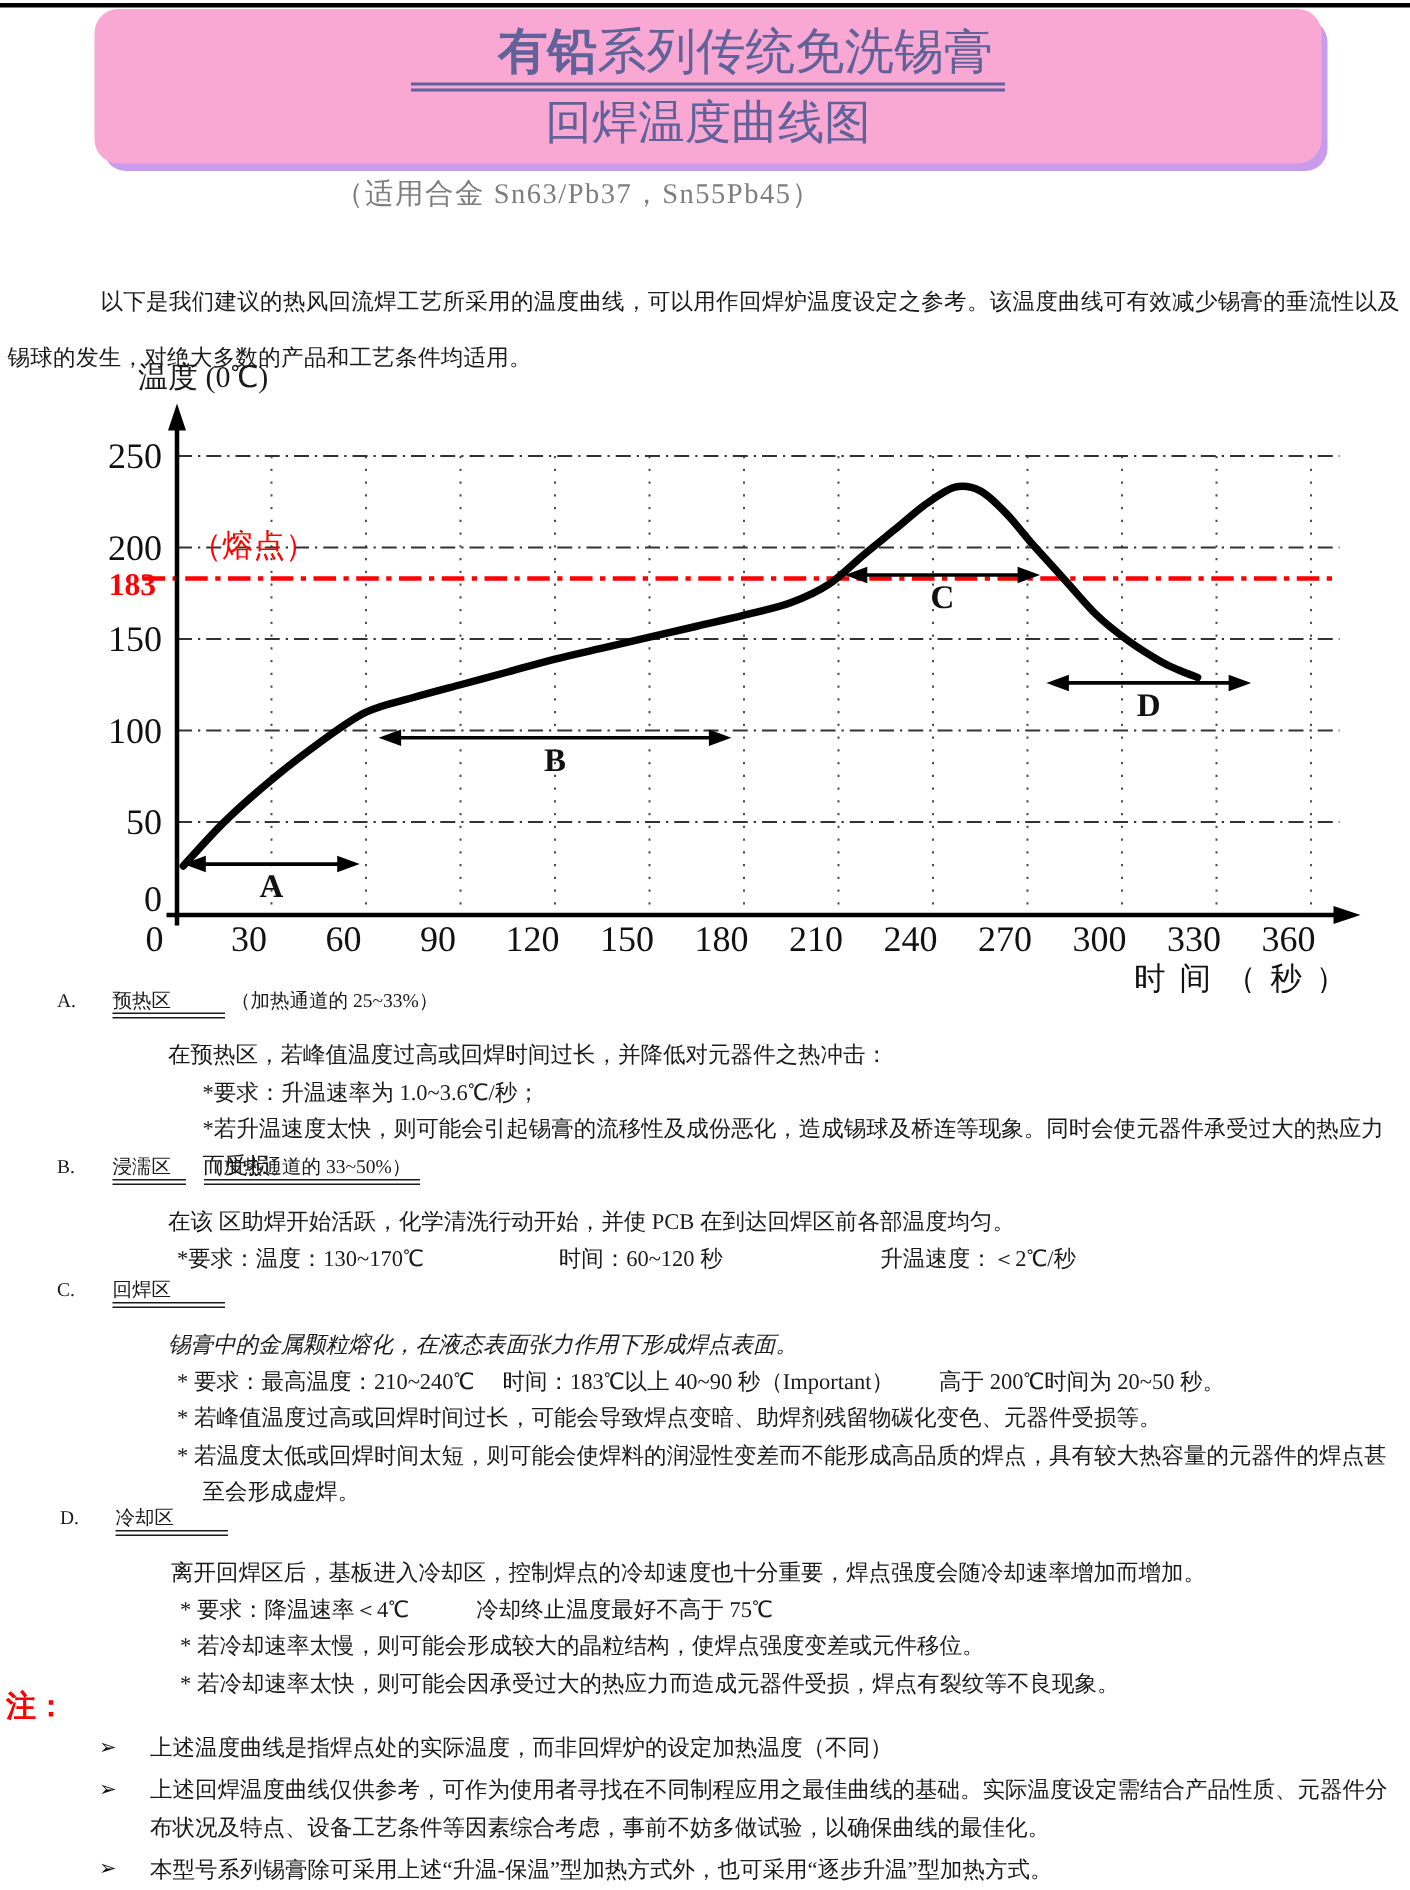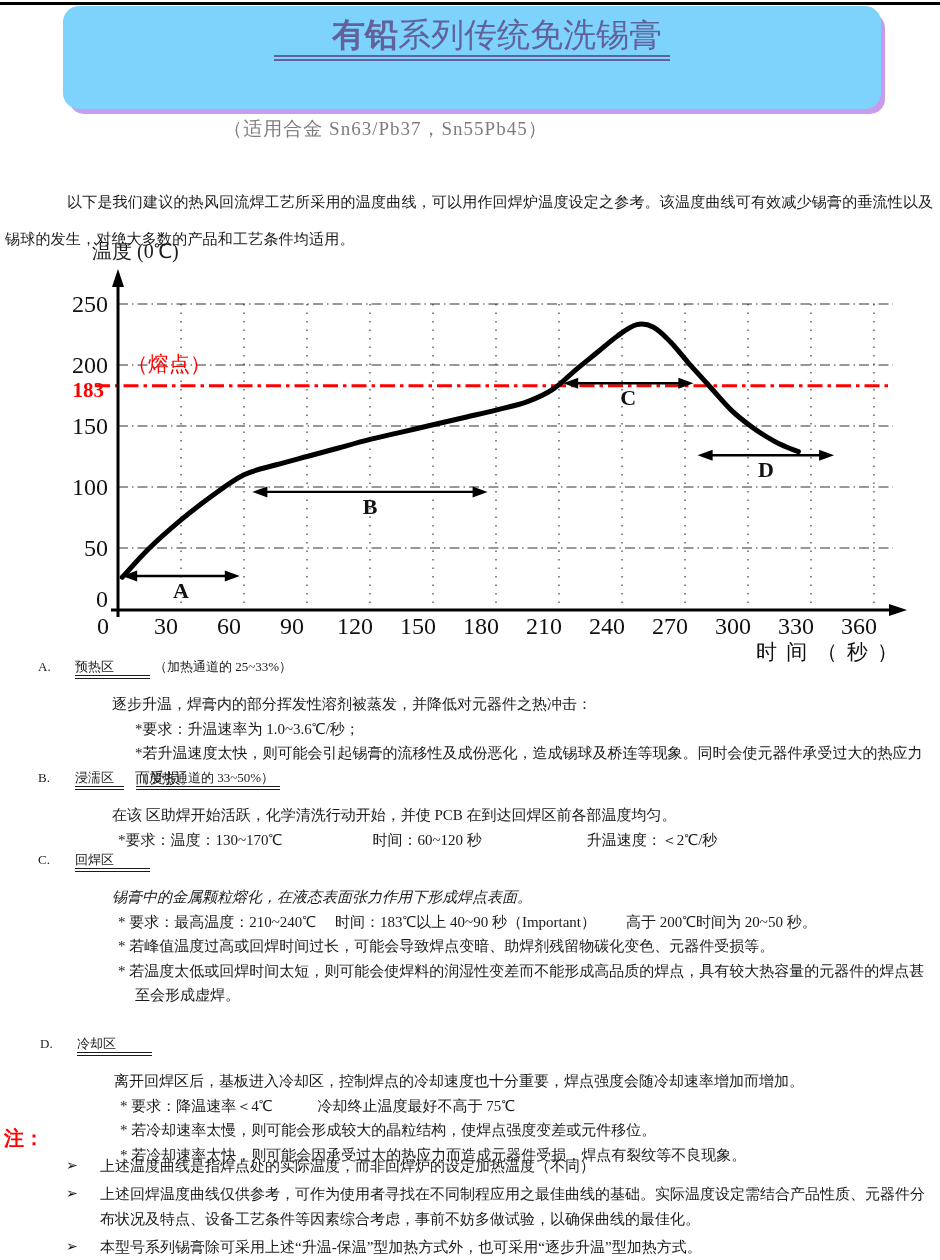--- a/index.html
+++ b/index.html
@@ -40,24 +40,25 @@
   .notes-label{color:#ff0000;font-weight:bold;font-size:20px;padding-left:4px;line-height:24px;}
   .note-item{position:relative;padding-left:100px;font-size:15px;line-height:24.4px;margin-top:4px;}
   .note-bullet{position:absolute;left:66px;top:0;font-size:14px;color:#111;}
 </style>
 </head>
 <body>
 
 <div class="page">
   <div class="topline"></div>
 
-  <div class="header-box" id="header-box" style="background: #7dd3fc; box-shadow: rgb(200, 155, 236) 5px 6px 0px -1px; color: rgb(98, 98, 155);">
+  <div class="header-box" id="header-box" style="background: #f9a8d4; box-shadow: rgb(200, 155, 236) 5px 6px 0px -1px; color: rgb(98, 98, 155);">
     <div class="title1">
       <span class="t1u"><b>有铅</b><span>系列传统免洗锡膏</span></span>
     </div>
+    <div class="title2">回焊温度曲线图</div>
   </div>
 
   <div class="subtitle">（适用合金 Sn63/Pb37，Sn55Pb45）</div>
 
   <p class="intro">以下是我们建议的热风回流焊工艺所采用的温度曲线，可以用作回焊炉温度设定之参考。该温度曲线可有效减少锡膏的垂流性以及锡球的发生，对绝大多数的产品和工艺条件均适用。</p>
 
   <div class="y-axis-title">温度 (0℃)</div>
 
   <svg id="chart" width="940" height="400" viewBox="0 0 940 400">
       <line x1="181" y1="42" x2="181" y2="347" stroke="#4a4a4a" stroke-width="1.3" stroke-dasharray="1.5 7"></line>
@@ -119,37 +120,37 @@
       <text x="628.3" y="143.3" text-anchor="middle" font-size="22" font-weight="bold" fill="#111">C</text>
       <line x1="702.6" y1="193.28" x2="829.1" y2="193.28" stroke="#000" stroke-width="2.4"></line>
       <polygon points="697.6,193.28 712.6,187.78 712.6,198.78" fill="#000"></polygon>
       <polygon points="834.1,193.28 819.1,187.78 819.1,198.78" fill="#000"></polygon>
       <text x="765.85" y="215.28" text-anchor="middle" font-size="22" font-weight="bold" fill="#111">D</text>
     </svg>
 
   <div id="sections">
       <div class="section" style="top: 652px;">
         <div class="sec-head"><span class="sec-letter">A.</span><span class="sec-title u2">预热区</span><span class="sec-suffix">（加热通道的 25~33%）</span></div>
-        <div class="sec-line ln-para" style="padding-left: 74px;">逐步升温，焊膏内的部分挥发性溶剂被蒸发，并降低对元器件之热冲击：</div>
+        <div class="sec-line ln-para" style="padding-left: 74px;">在预热区，若峰值温度过高或回焊时间过长，并降低对元器件之热冲击：</div>
         <div class="sec-line ln-sub" style="padding-left: 97px;">*要求：升温速率为 1.0~3.6℃/秒；</div>
         <div class="sec-line ln-sub" style="padding-left: 97px;">*若升温速度太快，则可能会引起锡膏的流移性及成份恶化，造成锡球及桥连等现象。同时会使元器件承受过大的热应力而受损。</div>
       </div>
       <div class="section" style="top: 763px;">
         <div class="sec-head"><span class="sec-letter">B.</span><span class="sec-title u2 tight">浸濡区</span><span class="sec-suffix u2 joined">（加热通道的 33~50%）</span></div>
         <div class="sec-line ln-para" style="padding-left: 74px;">在该 区助焊开始活跃，化学清洗行动开始，并使 PCB 在到达回焊区前各部温度均匀。</div>
         <div class="sec-line ln-item" style="padding-left: 80px;">*要求：温度：130~170℃　　　　　　时间：60~120 秒　　　　　　　升温速度：＜2℃/秒</div>
       </div>
       <div class="section" style="top: 845px;">
         <div class="sec-head"><span class="sec-letter">C.</span><span class="sec-title u2">回焊区</span></div>
         <div class="sec-line ln-para" style="padding-left: 74px; font-style: italic;">锡膏中的金属颗粒熔化，在液态表面张力作用下形成焊点表面。</div>
         <div class="sec-line ln-item" style="padding-left: 80px;">* 要求：最高温度：210~240℃　 时间：183℃以上 40~90 秒（Important）　　高于 200℃时间为 20~50 秒。</div>
         <div class="sec-line ln-item" style="padding-left: 80px;">* 若峰值温度过高或回焊时间过长，可能会导致焊点变暗、助焊剂残留物碳化变色、元器件受损等。</div>
         <div class="sec-line ln-item hang">* 若温度太低或回焊时间太短，则可能会使焊料的润湿性变差而不能形成高品质的焊点，具有较大热容量的元器件的焊点甚至会形成虚焊。</div>
       </div>
-      <div class="section" style="top: 1029px; padding-left: 40px;">
+      <div class="section" style="top: 997px; padding-left: 40px;">
         <div class="sec-head"><span class="sec-letter">D.</span><span class="sec-title u2">冷却区</span></div>
         <div class="sec-line ln-para" style="padding-left: 74px;">离开回焊区后，基板进入冷却区，控制焊点的冷却速度也十分重要，焊点强度会随冷却速率增加而增加。</div>
         <div class="sec-line ln-item" style="padding-left: 80px;">* 要求：降温速率＜4℃　　　冷却终止温度最好不高于 75℃</div>
         <div class="sec-line ln-item" style="padding-left: 80px;">* 若冷却速率太慢，则可能会形成较大的晶粒结构，使焊点强度变差或元件移位。</div>
         <div class="sec-line ln-item" style="padding-left: 80px;">* 若冷却速率太快，则可能会因承受过大的热应力而造成元器件受损，焊点有裂纹等不良现象。</div>
       </div>
     </div>
 
   <div class="notes">
     <div class="notes-label">注：</div>

